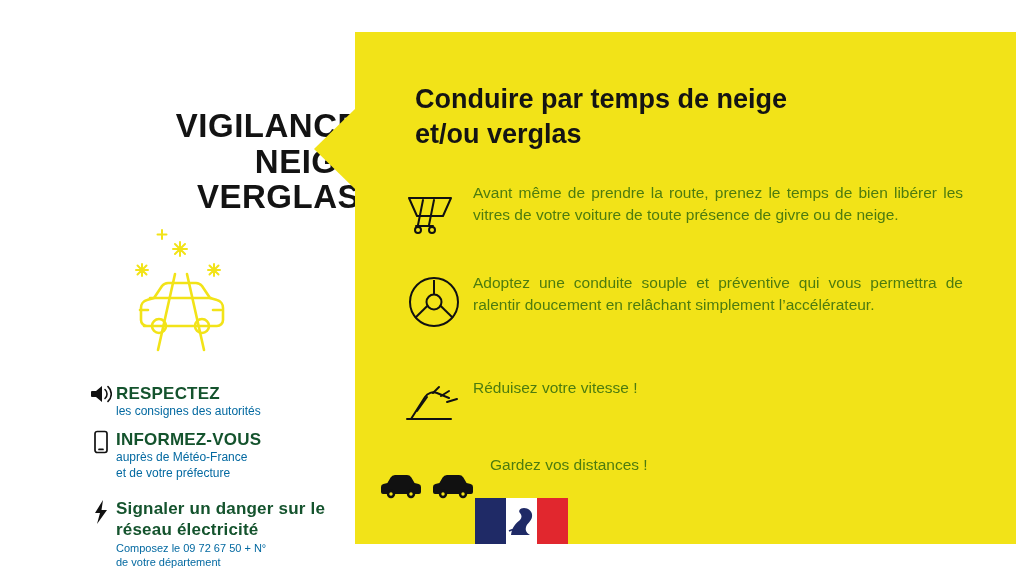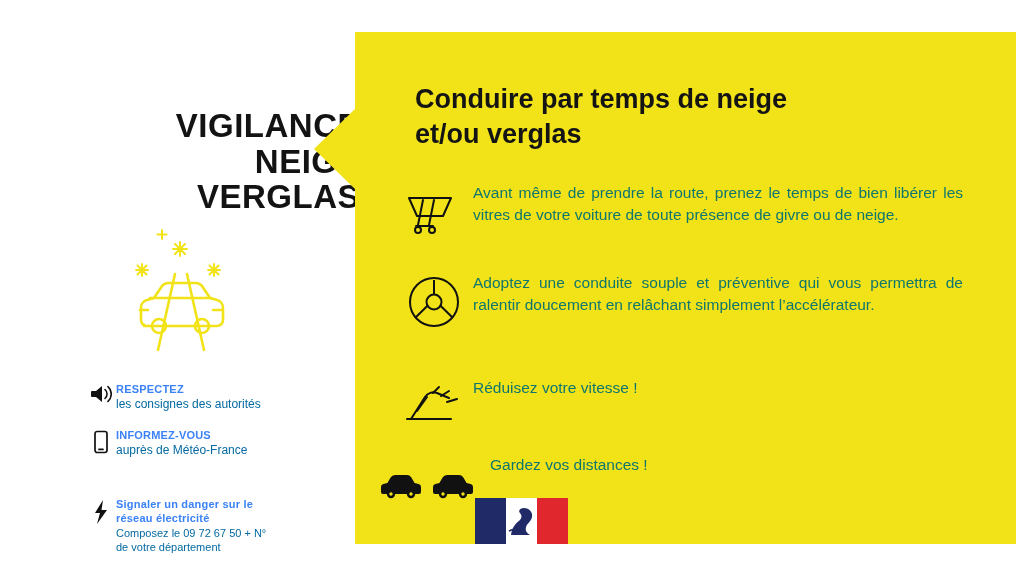--- a/index.html
+++ b/index.html
@@ -61,23 +61,23 @@
     width: 30px;
     flex: 0 0 30px;
     display: flex;
     align-items: flex-start;
     justify-content: center;
     padding-top: 1px;
   }
   .info-text { flex: 1 1 auto; }
   .info-title {
     font-weight: bold;
-    font-size: 11px;
+    font-size: 17px;
     letter-spacing: 0.2px;
-    color: #3b82f6;
+    color: #14532d;
     line-height: 1.25;
   }
   .info-sub {
     font-size: 12px;
     color: #0369a1;
     line-height: 1.3;
   }
   .info-sub.small { font-size: 11px; }
 
   #row-respectez { top: 383px; }
@@ -125,21 +125,21 @@
   .tip-icon {
     flex: 0 0 78px;
     height: 60px;
     display: flex;
     align-items: center;
     justify-content: center;
   }
   .tip-text {
     font-size: 15.5px;
     line-height: 1.45;
-    color: #0f766e;
+    color: #4d7c0f;
     text-align: justify;
   }
 
   #tip-1 { top: 150px; left: 40px; width: 605px; }
   #tip-1 .tip-text { width: 490px; }
   #tip-2 { top: 240px; left: 40px; width: 605px; }
   #tip-2 .tip-text { width: 490px; }
   #tip-3 { top: 345px; left: 40px; width: 605px; }
   #tip-4 { top: 422px; left: 20px; width: 620px; }
   #tip-4 .tip-icon { flex: 0 0 115px; }
@@ -211,20 +211,21 @@
   <div class="info-row" id="row-informez">
     <div class="info-icon">
       <svg width="16" height="24" viewBox="0 0 16 24" fill="none" stroke="#111" stroke-width="1.7">
         <rect x="2" y="1.5" width="12" height="21" rx="2.2"></rect>
         <line x1="6" y1="19.4" x2="10" y2="19.4" stroke-linecap="round"></line>
       </svg>
     </div>
     <div class="info-text">
       <div class="info-title">INFORMEZ-VOUS</div>
       <div class="info-sub">auprès de Météo-France</div>
+      <div class="info-sub">et de votre préfecture</div>
     </div>
   </div>
 
   <div class="info-row" id="row-danger">
     <div class="info-icon">
       <svg width="16" height="26" viewBox="0 0 16 26" fill="#111">
         <path d="M10 1 L2 14 h5 l-3 11 L14 11 H8.5 z"></path>
       </svg>
     </div>
     <div class="info-text">

